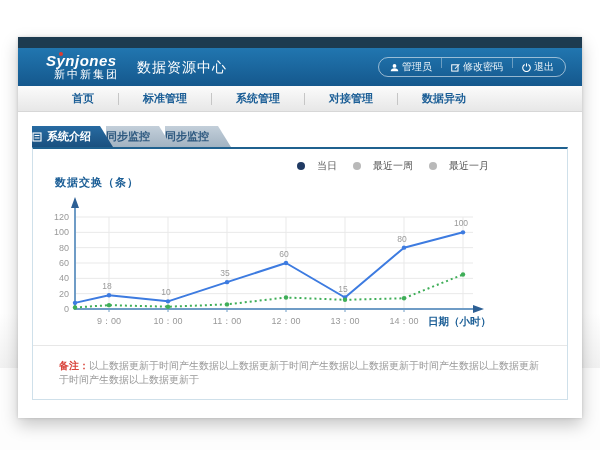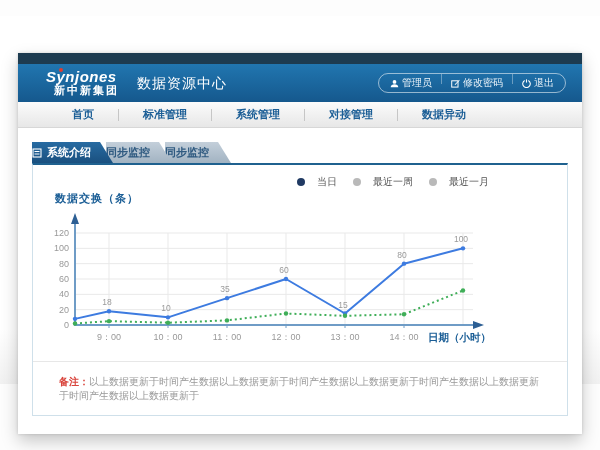--- a/index.html
+++ b/index.html
@@ -1,26 +1,26 @@
 <!DOCTYPE html>
 <html><head>
 <meta charset="utf-8">
 <style>
   * { margin:0; padding:0; box-sizing:border-box; }
   html,body { width:600px; height:450px; font-family:"Liberation Sans","DejaVu Sans",sans-serif; background:#fdfdfd; overflow:hidden; }
-  .stage { position:relative; width:600px; height:368px; background:linear-gradient(#ffffff 85%, #f1f1f1);margin-top:16px; }
+  .stage { position:relative; width:600px; height:368px; background:linear-gradient(#ffffff 85%, #f1f1f1); }
   .window { position:absolute; left:18px; top:37px; width:564px; height:381px; background:#fff;
             box-shadow:0 7px 16px rgba(0,0,0,.22), 0 0 3px rgba(0,0,0,.15); }
   
   .top-strip { height:11px; background:#1d3b50; }
   
   .header { position:relative; height:38px; background:linear-gradient(#2176b0,#15588d); display:flex; align-items:center; }
   .logo { position:relative; margin-left:28px; color:#fff; line-height:1.05; cursor:pointer; }
   .logo .l1 { font-size:15px; font-weight:bold; font-style:italic; letter-spacing:.5px; }
-  .logo .l2 { font-size:11px; font-weight:bold; letter-spacing:2px;padding-left:8px; }
+  .logo .l2 { font-size:11px; font-weight:normal; letter-spacing:2px;padding-left:8px; }
   .logo .dot { position:absolute; left:13px; top:-1px; width:4px; height:4px; border-radius:50%; background:#e23c30; }
   .app-title { margin-left:18px; color:#fff; font-size:14px; letter-spacing:1px; padding-top:2px; }
   .user-pill { position:absolute; right:16px; top:9px; height:20px; display:flex; gap:9px;
                border:1px solid rgba(255,255,255,.55); border-radius:11px; padding:0 11px; font-size:10px; color:#eaf2f8; }
   .user-item { display:flex; align-items:center; gap:3px; cursor:pointer; white-space:nowrap; }
   .pill-sep { width:1px; height:10px; background:rgba(255,255,255,.35); }
   .mini-ic { width:9px; height:9px; display:block; }
   
   .nav { height:26px; background:linear-gradient(#fbfbfb,#e7e7e7); border-bottom:1px solid #d7d7d7;
          display:flex; align-items:center; padding-left:30px;text-align:right; }

